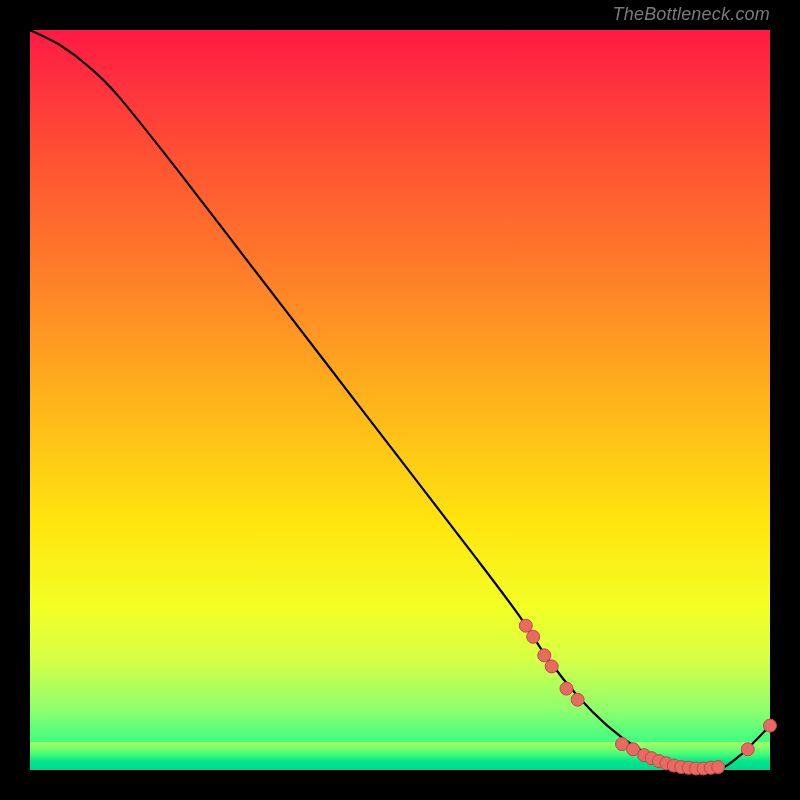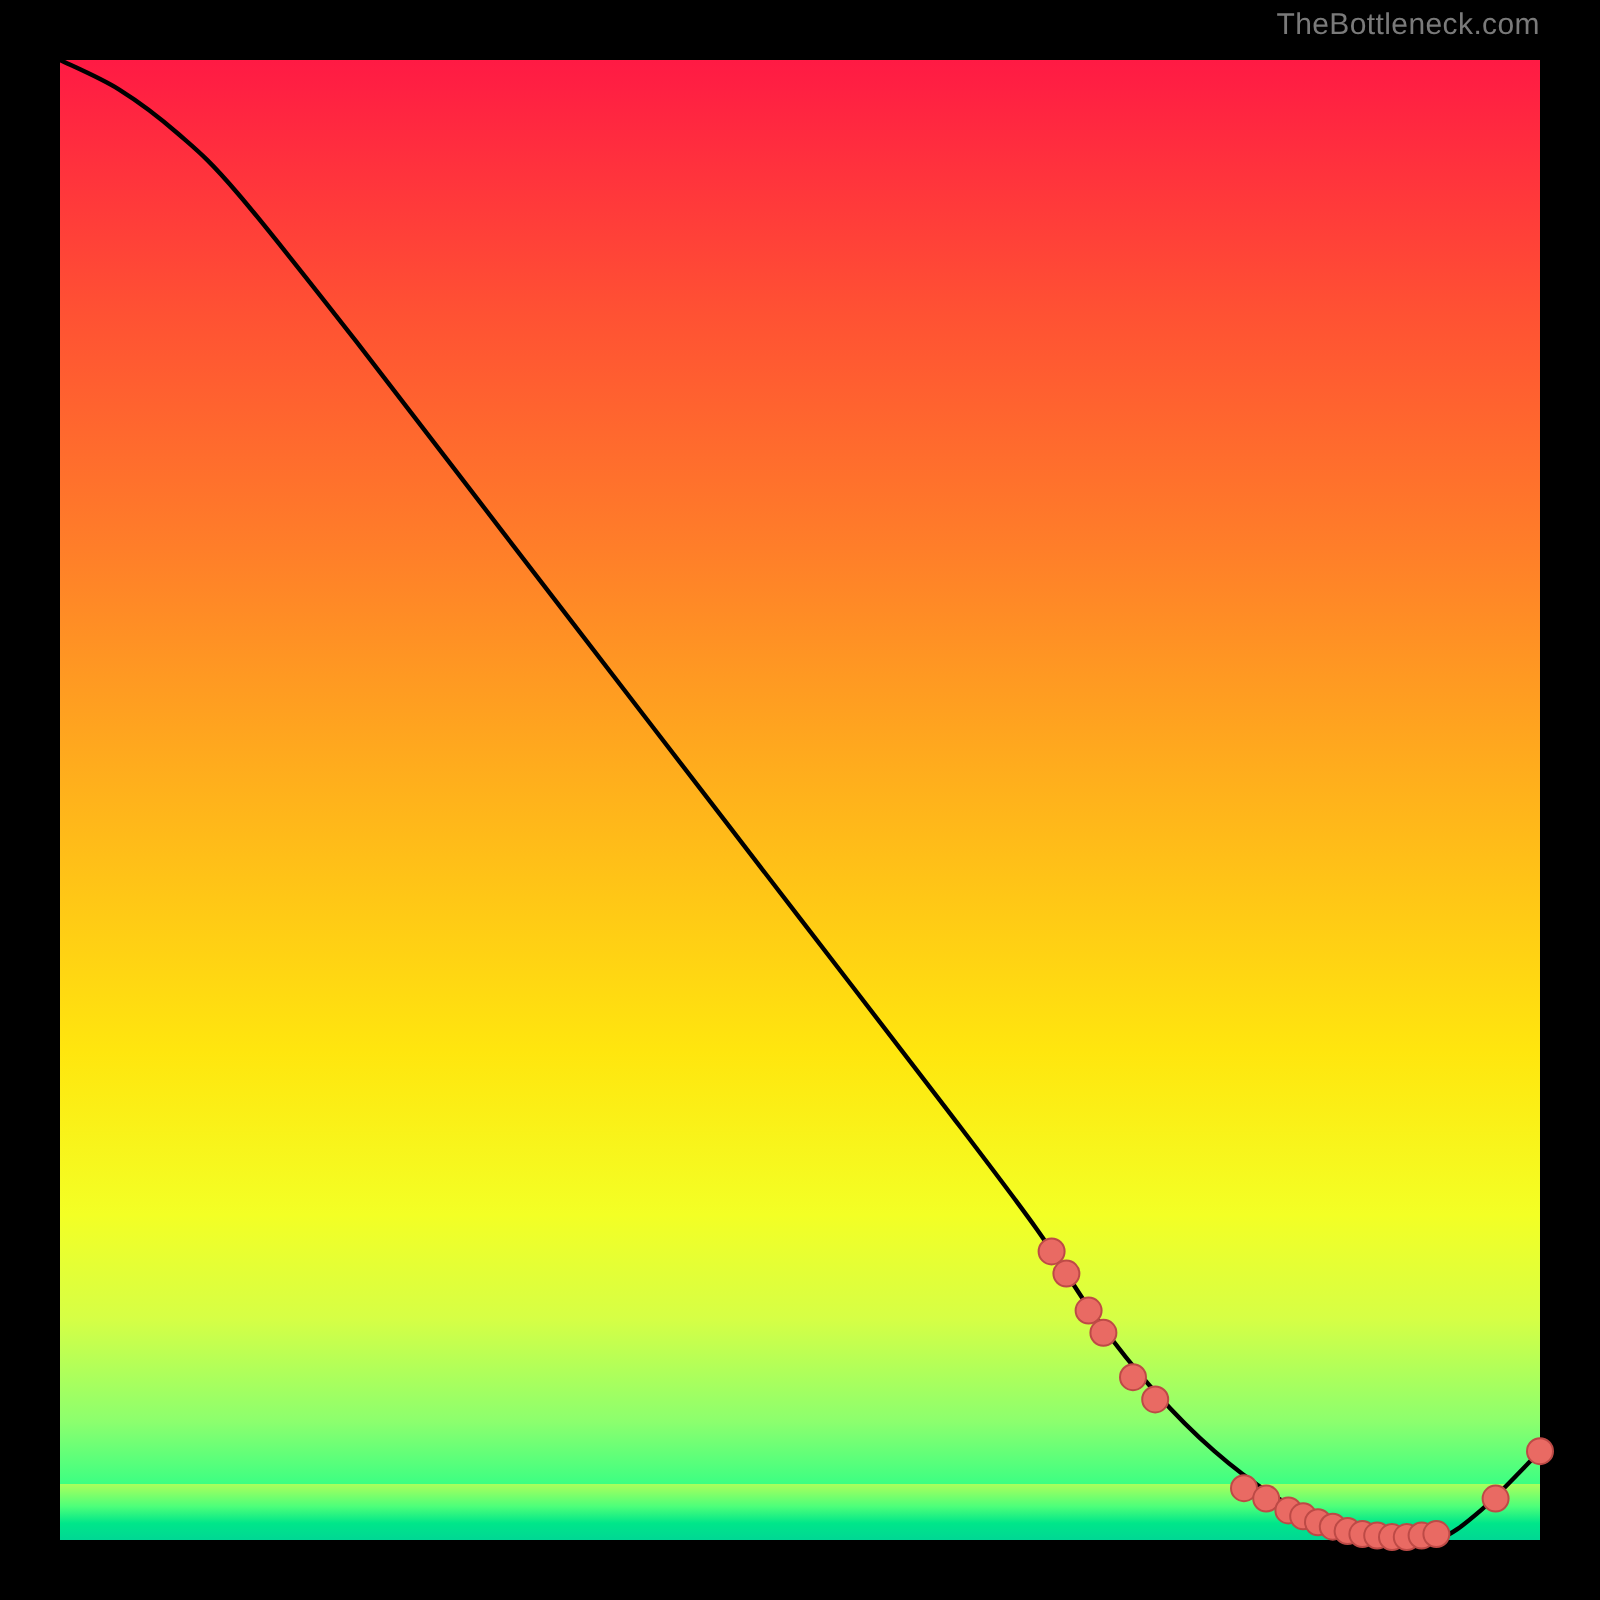--- a/index.html
+++ b/index.html
@@ -54,23 +54,24 @@
     top: 0;
     width: 740px;
     height: 740px;
     overflow: visible;
   }
   .watermark {
     position: absolute;
     top: 4px;
     right: 30px;
     color: #7a7a7a;
-    font-size: 15px;
+    font-size: 18px;
     letter-spacing: 0.2px;
     user-select: none;
+    font-style: italic;
   }
 </style>
 </head>
 <body>
 
 <div class="frame">
   <div class="watermark">TheBottleneck.com</div>
   <div class="plot">
     <div class="green-band"></div>
     <svg class="curve" viewBox="0 0 740 740">

